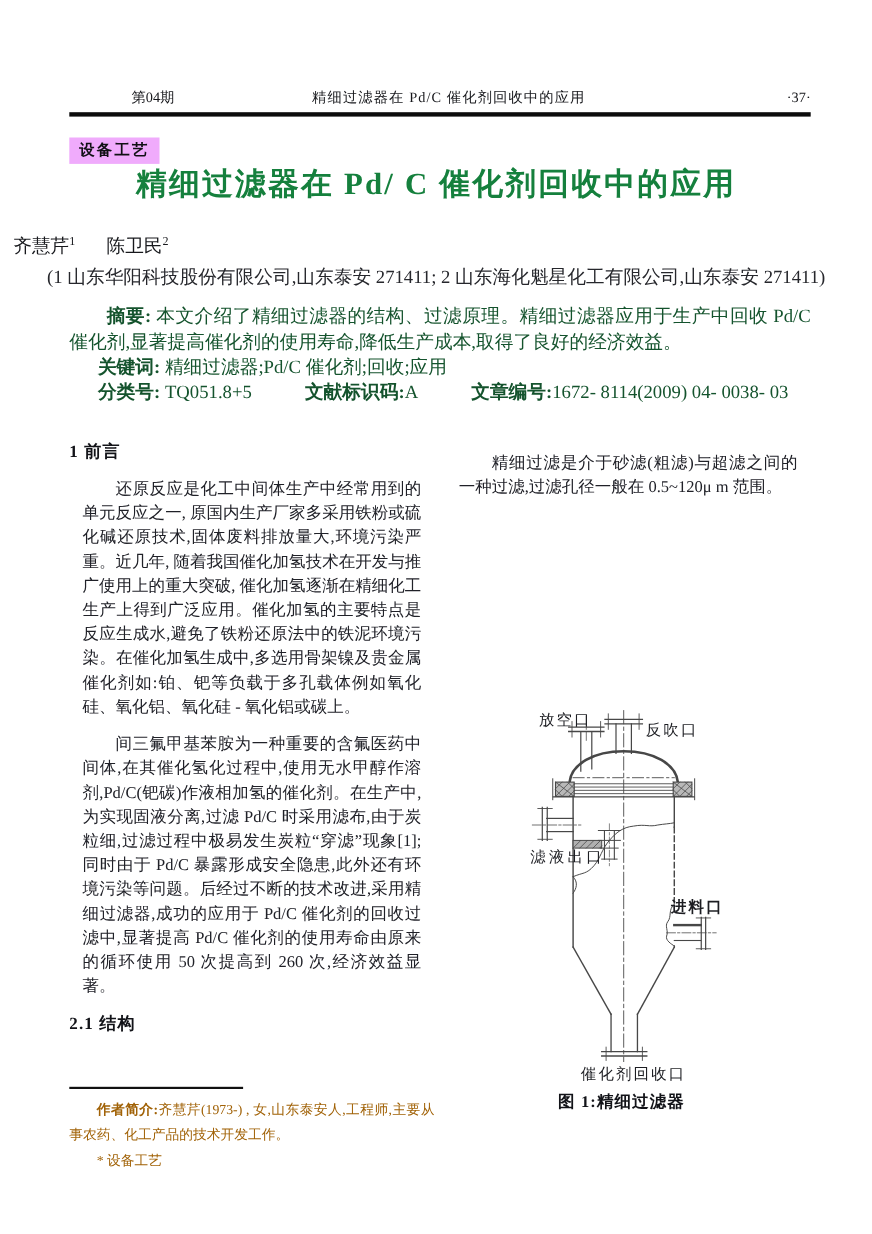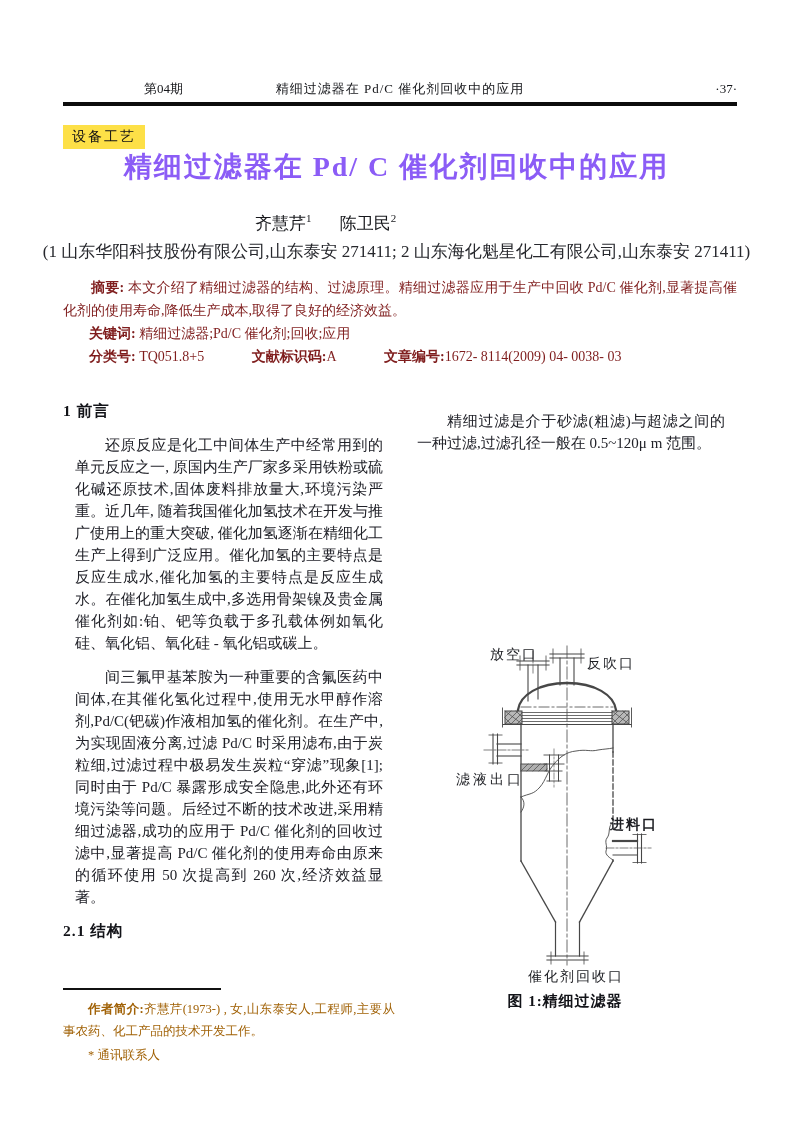--- a/index.html
+++ b/index.html
@@ -2,37 +2,37 @@
 <html lang="zh"><head>
 <meta charset="utf-8">
 <style>
   * { margin:0; padding:0; box-sizing:border-box; }
   html,body { background:#ffffff; }
   body { font-family:"Liberation Serif","DejaVu Serif",serif; color:#1e1f24; }
   .page { position:relative; width:793px; height:1122px; background:#ffffff; overflow:hidden; }
 
   
   .hdr { position:absolute; left:63px; top:80px; width:674px; display:flex; align-items:baseline; font-size:13px; color:#15161a; }
-  .hdr .issue { width:120px; text-align:right; }
+  .hdr .issue { width:120px; text-align:center;margin-left:16px; }
   .hdr .rtitle { flex:1; text-align:center; letter-spacing:1px; }
   .hdr .pageno { width:120px; text-align:right; }
   .hdr-rule { position:absolute; left:63px; top:102px; width:674px; height:4px; background:#0c0c0c; }
 
   
-  .badge { position:absolute; left:63px; top:125px; background:#fde047; color:#101014; font-weight:normal; font-size:14px; padding:3px 9px; letter-spacing:2px; }
+  .badge { position:absolute; left:63px; top:125px; background:#f0abfc; color:#101014; font-weight:bold; font-size:14px; padding:3px 9px; letter-spacing:2px; }
 
   
-  .title { position:absolute; left:0; top:148px; width:793px; text-align:center; font-size:28px; font-weight:bold; color:#8b5cf6; letter-spacing:2px; }
-  .authors { position:absolute; left:0; top:212px; width:651px; text-align:center; font-size:17px; color:#17181c; }
+  .title { position:absolute; left:0; top:148px; width:793px; text-align:center; font-size:28px; font-weight:bold; color:#15803d; letter-spacing:2px; }
+  .authors { position:absolute; left:0; top:212px; width:651px; font-size:17px; color:#17181c; }
   .authors .au { margin:0 12px; }
   .authors sup { font-size:11px; }
   .affil { position:absolute; left:0; top:240px; width:793px; text-align:center; font-size:17px; color:#26272c; }
 
   
-  .meta-block { position:absolute; left:63px; top:276px; width:674px; font-size:14px; line-height:23px; color:#7f1d1d; }
+  .meta-block { position:absolute; left:63px; top:276px; width:674px; font-size:17px; line-height:23px; color:#14532d; }
   .abstract { text-align:justify; text-indent:2em; }
   .kw-line { padding-left:26px; }
   .cls-line { padding-left:26px; }
   .blb { font-weight:bold; }
   .cls-line span.seg { margin-right:44px; }
   .cls-line span.seg:last-child { margin-right:0; }
 
   
   .col { position:absolute; top:398px; width:332px; font-size:15px; line-height:22px; text-align:justify; color:#202128; }
   .col-left { left:63px; }
@@ -46,21 +46,21 @@
   .fn-rule { width:158px; height:2px; background:#111; margin-bottom:8px; }
   .fn-bio { text-indent:2em; }
   .fn-corr { text-indent:2em; margin-top:2px; }
 
   
   .figure { position:absolute; left:440px; top:644px; width:300px; height:346px; }
   .figure svg { position:absolute; left:0; top:0; }
   .fig-label { position:absolute; font-size:14px; color:#1c1d22; letter-spacing:2px; white-space:nowrap; }
   .lbl-vent { left:50px; top:2px; }
   .lbl-backblow { left:147px; top:11px; }
-  .lbl-filtrate { left:16px; top:127px; letter-spacing:3px; }
+  .lbl-filtrate { left:42px; top:127px; letter-spacing:3px; }
   .lbl-feed { left:170px; top:172px;font-weight:bold; }
   .lbl-recovery { left:88px; top:324px; }
   .fig-caption { position:absolute; left:415px; top:992px; width:300px; text-align:center; font-weight:bold; font-size:15px; color:#121318; letter-spacing:1px; }
 </style>
 </head>
 <body>
 
 <div class="page">
 
   <div class="hdr">
@@ -84,21 +84,21 @@
     <div class="kw-line"><span class="blb">关键词:</span> <span>精细过滤器;Pd/C 催化剂;回收;应用</span></div>
     <div class="cls-line">
       <span class="seg"><span class="blb">分类号:</span> <span>TQ051.8+5</span></span>
       <span class="seg"><span class="blb">文献标识码:</span><span>A</span></span>
       <span class="seg"><span class="blb">文章编号:</span><span>1672- 8114(2009) 04- 0038- 03</span></span>
     </div>
   </div>
 
   <div class="col col-left">
     <div class="sec-h">1 前言</div>
-    <p>还原反应是化工中间体生产中经常用到的单元反应之一, 原国内生产厂家多采用铁粉或硫化碱还原技术,固体废料排放量大,环境污染严重。近几年, 随着我国催化加氢技术在开发与推广使用上的重大突破, 催化加氢逐渐在精细化工生产上得到广泛应用。催化加氢的主要特点是反应生成水,催化加氢的主要特点是反应生成水。在催化加氢生成中,多选用骨架镍及贵金属催化剂如:铂、钯等负载于多孔载体例如氧化硅、氧化铝、氧化硅 - 氧化铝或碳上。</p>
+    <p>还原反应是化工中间体生产中经常用到的单元反应之一, 原国内生产厂家多采用铁粉或硫化碱还原技术,固体废料排放量大,环境污染严重。近几年, 随着我国催化加氢技术在开发与推广使用上的重大突破, 催化加氢逐渐在精细化工生产上得到广泛应用。催化加氢的主要特点是反应生成水,避免了铁粉还原法中的铁泥环境污染。在催化加氢生成中,多选用骨架镍及贵金属催化剂如:铂、钯等负载于多孔载体例如氧化硅、氧化铝、氧化硅 - 氧化铝或碳上。</p>
     <p>间三氟甲基苯胺为一种重要的含氟医药中间体,在其催化氢化过程中,使用无水甲醇作溶剂,Pd/C(钯碳)作液相加氢的催化剂。在生产中,为实现固液分离,过滤 Pd/C 时采用滤布,由于炭粒细,过滤过程中极易发生炭粒“穿滤”现象[1];同时由于 Pd/C 暴露形成安全隐患,此外还有环境污染等问题。后经过不断的技术改进,采用精细过滤器,成功的应用于 Pd/C 催化剂的回收过滤中,显著提高 Pd/C 催化剂的使用寿命由原来的循环使用 50 次提高到 260 次,经济效益显著。</p>
     <div class="sec-h2">2.1 结构</div>
   </div>
 
   <div class="col col-right">
     <p>精细过滤是介于砂滤(粗滤)与超滤之间的一种过滤,过滤孔径一般在 0.5~120μ m 范围。</p>
   </div>
 
   <div class="figure">
     <svg width="300" height="346" viewBox="0 0 300 346">
@@ -184,16 +184,16 @@
     <span class="fig-label lbl-backblow">反吹口</span>
     <span class="fig-label lbl-filtrate">滤液出口</span>
     <span class="fig-label lbl-feed">进料口</span>
     <span class="fig-label lbl-recovery">催化剂回收口</span>
   </div>
   <div class="fig-caption">图 1:精细过滤器</div>
 
   <div class="footnote">
     <div class="fn-rule"></div>
     <div class="fn-bio"><span class="blb">作者简介:</span><span>齐慧芹(1973-) , 女,山东泰安人,工程师,主要从事农药、化工产品的技术开发工作。</span></div>
-    <div class="fn-corr">* 通讯联系人</div>
+    <div class="fn-corr">* 设备工艺</div>
   </div>
 
 </div>
 
 </body></html>

